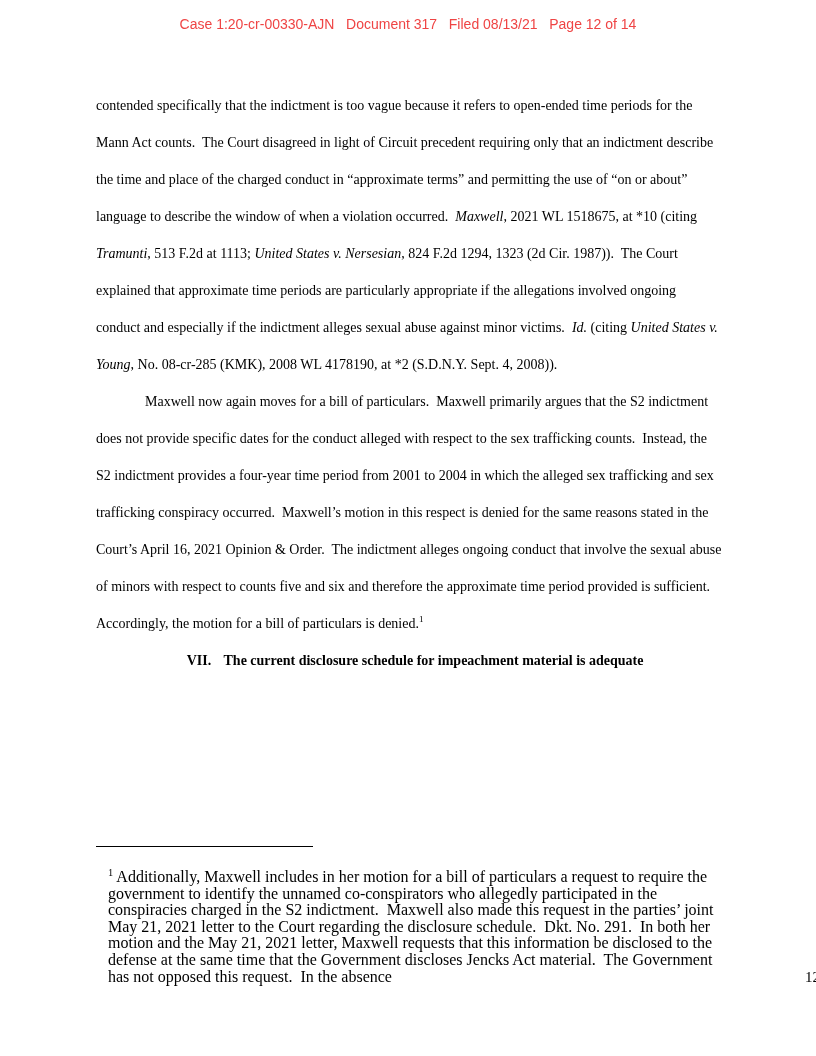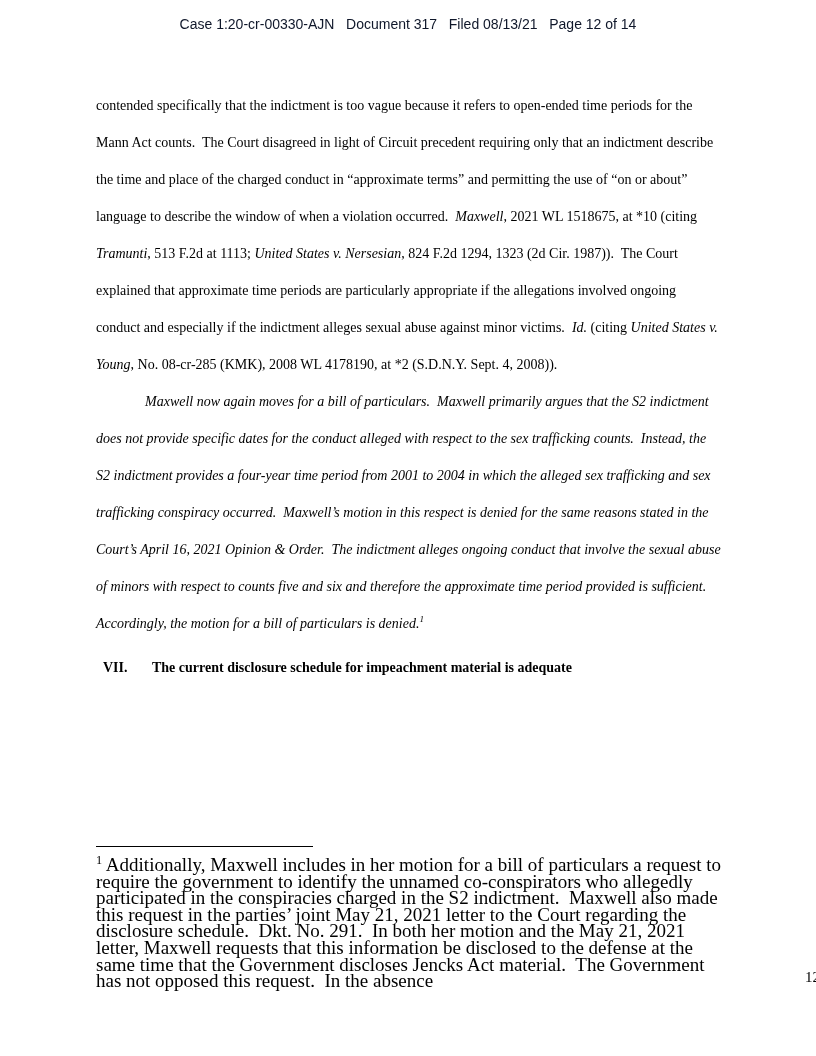--- a/index.html
+++ b/index.html
@@ -33,26 +33,27 @@
     top: 87px;
     left: 96px;
     width: 626px;
     font-size: 14px;
     line-height: 37px;
   }
   .para {
     margin: 0;
     white-space: pre-wrap;
   }
-  .para.indent { text-indent: 49px; font-style: italic; }
+  .para.indent { text-indent: 49px; }
   .heading {
-    margin: 7px;
+    margin: 0;
     font-weight: bold;
     line-height: 37px;
     white-space: pre-wrap;
+    text-align: center;
   }
   .heading-num {
     display: inline-block;
     width: 49px;
   }
   sup {
     font-size: 0.65em;
     vertical-align: super;
     line-height: 0;
   }
@@ -62,40 +63,40 @@
     top: 846px;
     width: 217px;
     height: 0;
     border-top: 1px solid #000000;
   }
   .footnote {
     position: absolute;
     left: 96px;
     top: 857px;
     width: 626px;
-    margin: 0;
-    font-size: 19px;
+    margin: 12px;
+    font-size: 16px;
     line-height: 16.6px;
     white-space: pre-wrap;
   }
   .page-number {
     position: absolute;
     top: 969px;
     left: 4px;
     width: 100%;
     text-align: right;
     font-size: 15px;
   }
 </style>
 </head>
 <body>
 
 <div class="page">
 
-  <div class="case-header" style="color: #0f172a;">Case 1:20-cr-00330-AJN   Document 317   Filed 08/13/21   Page 12 of 14</div>
+  <div class="case-header" style="color: #ef4444;">Case 1:20-cr-00330-AJN   Document 317   Filed 08/13/21   Page 12 of 14</div>
 
   <div class="content">
       <p class="para"><span>contended specifically that the indictment is too vague because it refers to open-ended time periods for the Mann Act counts.  The Court disagreed in light of Circuit precedent requiring only that an indictment describe the time and place of the charged conduct in “approximate terms” and permitting the use of “on or about” language to describe the window of when a violation occurred.  </span><span style="font-style: italic;">Maxwell</span><span>, 2021 WL 1518675, at *10 (citing </span><span style="font-style: italic;">Tramunti</span><span>, 513 F.2d at 1113; </span><span style="font-style: italic;">United States v. Nersesian</span><span>, 824 F.2d 1294, 1323 (2d Cir. 1987)).  The Court explained that approximate time periods are particularly appropriate if the allegations involved ongoing conduct and especially if the indictment alleges sexual abuse against minor victims.  </span><span style="font-style: italic;">Id.</span><span> (citing </span><span style="font-style: italic;">United States v. Young</span><span>, No. 08-cr-285 (KMK), 2008 WL 4178190, at *2 (S.D.N.Y. Sept. 4, 2008)).</span></p>
       <p class="para indent"><span>Maxwell now again moves for a bill of particulars.  Maxwell primarily argues that the S2 indictment does not provide specific dates for the conduct alleged with respect to the sex trafficking counts.  Instead, the S2 indictment provides a four-year time period from 2001 to 2004 in which the alleged sex trafficking and sex trafficking conspiracy occurred.  Maxwell’s motion in this respect is denied for the same reasons stated in the Court’s April 16, 2021 Opinion &amp; Order.  The indictment alleges ongoing conduct that involve the sexual abuse of minors with respect to counts five and six and therefore the approximate time period provided is sufficient.  Accordingly, the motion for a bill of particulars is denied.</span><sup>1</sup></p>
       <div class="heading"><span class="heading-num">VII.</span><span>The current disclosure schedule for impeachment material is adequate</span></div>
     </div>
 
   <div class="footnote-sep"></div>
 
   <p class="footnote"><sup>1</sup><span> Additionally, Maxwell includes in her motion for a bill of particulars a request to require the government to identify the unnamed co-conspirators who allegedly participated in the conspiracies charged in the S2 indictment.  Maxwell also made this request in the parties’ joint May 21, 2021 letter to the Court regarding the disclosure schedule.  Dkt. No. 291.  In both her motion and the May 21, 2021 letter, Maxwell requests that this information be disclosed to the defense at the same time that the Government discloses Jencks Act material.  The Government has not opposed this request.  In the absence</span></p>

